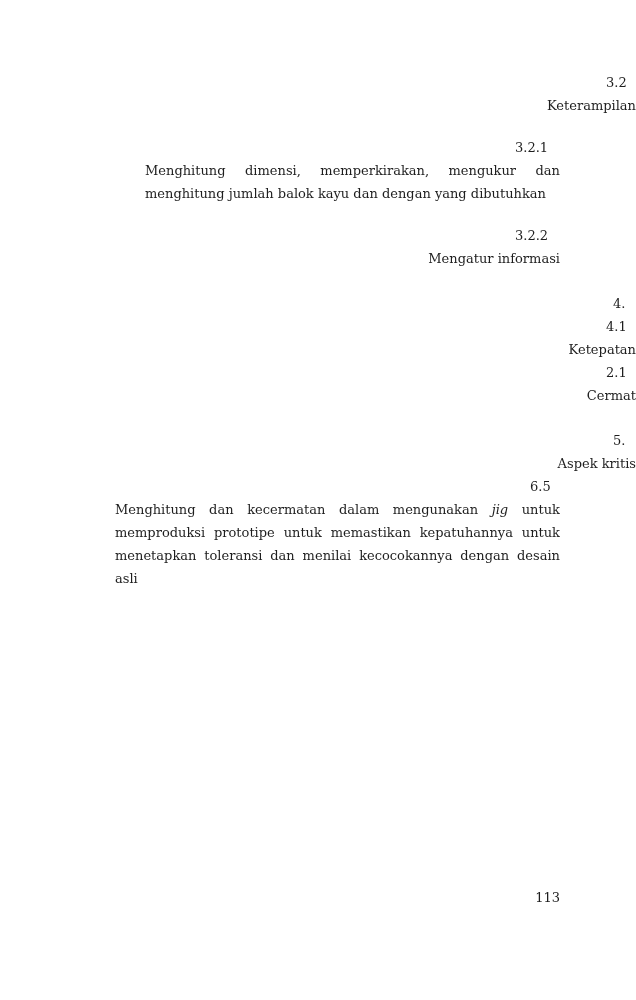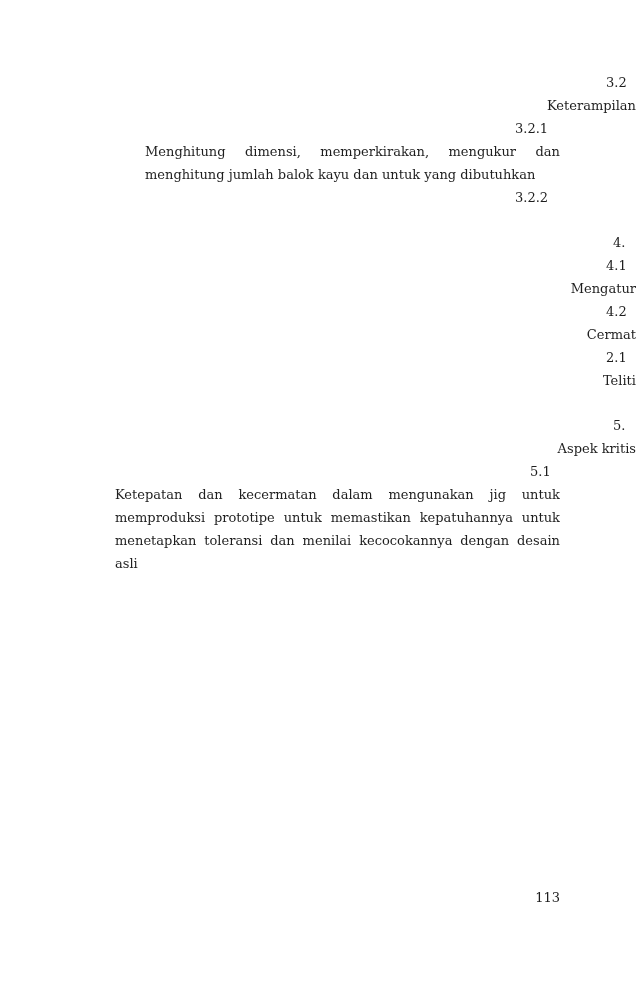--- a/index.html
+++ b/index.html
@@ -14,86 +14,83 @@
     line-height: 23px;
     color: #1e1e1e;
     overflow: hidden;
   }
   .content { position: absolute; top: 71px; left: 0; right: 0; }
   .row { display: flex; align-items: flex-end; flex-direction: column; }
   
   .subheading { margin-left: 115px; }
   .subheading .num { flex: none; width: 30px; }
   
-  .item-l3 { margin-left: 145px; width: 415px; }
+  .item-l3 { margin-left: 145px; width: 415px; margin-top: 19px; }
   .item-l3 .num { flex: none; width: 45px; }
   .item-l3 .itext { flex: 1; text-align: justify; }
   
   .sec-heading { margin-left: 92px; margin-top: 22px; }
   .sec-heading .num { flex: none; width: 23px; }
   
   .item-l2 { margin-left: 115px; }
   .item-l2 .num { flex: none; width: 30px; margin-left: 20px; }
   
   .item-l2-wide { margin-left: 115px; width: 445px; }
   .item-l2-wide .num { flex: none; width: 30px; }
   .item-l2-wide .itext { flex: 1; text-align: justify; }
-  .itext .it { }
+  .itext .it { font-style: italic; }
   .page-number {
     position: absolute;
     top: 886px;
     right: 76px;
   }
 </style>
 </head>
 <body>
 
 <div class="page">
   <div class="content">
 
     <div class="row subheading">
       <span class="num">3.2</span>
       <span class="title">Keterampilan</span>
     </div>
 
     <div class="row item-l3">
       <span class="num">3.2.1</span>
-      <div class="itext">Menghitung dimensi, memperkirakan, mengukur dan menghitung jumlah balok kayu dan untuk yang dibutuhkan</div>
+      <div class="itext">Menghitung dimensi, memperkirakan, mengukur dan menghitung jumlah balok kayu dan dengan yang dibutuhkan</div>
     </div>
 
     <div class="row item-l3">
       <span class="num">3.2.2</span>
+      <div class="itext">Mengatur informasi</div>
     </div>
 
 
     <div class="row sec-heading">
       <span class="num">4.</span>
     </div>
 
     <div class="row item-l2">
       <span class="num">4.1</span>
-      <div class="itext">Mengatur</div>
+      <div class="itext">Ketepatan</div>
     </div>
 
-    <div class="row item-l2">
-      <span class="num">4.2</span>
-      <div class="itext">Cermat</div>
-    </div>
 
     <div class="row item-l2">
       <span class="num">2.1</span>
-      <div class="itext">Teliti</div>
+      <div class="itext">Cermat</div>
     </div>
 
     <div class="row sec-heading">
       <span class="num">5.</span>
       <span class="title">Aspek kritis</span>
     </div>
 
     <div class="row item-l2-wide">
-      <span class="num">5.1</span>
-      <div class="itext"><span>Ketepatan dan kecermatan dalam mengunakan</span> <span class="it">jig</span> <span>untuk memproduksi prototipe untuk memastikan kepatuhannya untuk menetapkan toleransi dan menilai kecocokannya dengan desain asli</span></div>
+      <span class="num">6.5</span>
+      <div class="itext"><span>Menghitung dan kecermatan dalam mengunakan</span> <span class="it">jig</span> <span>untuk memproduksi prototipe untuk memastikan kepatuhannya untuk menetapkan toleransi dan menilai kecocokannya dengan desain asli</span></div>
     </div>
 
   </div>
 
   <div class="page-number">113</div>
 </div>
 
 </body></html>

